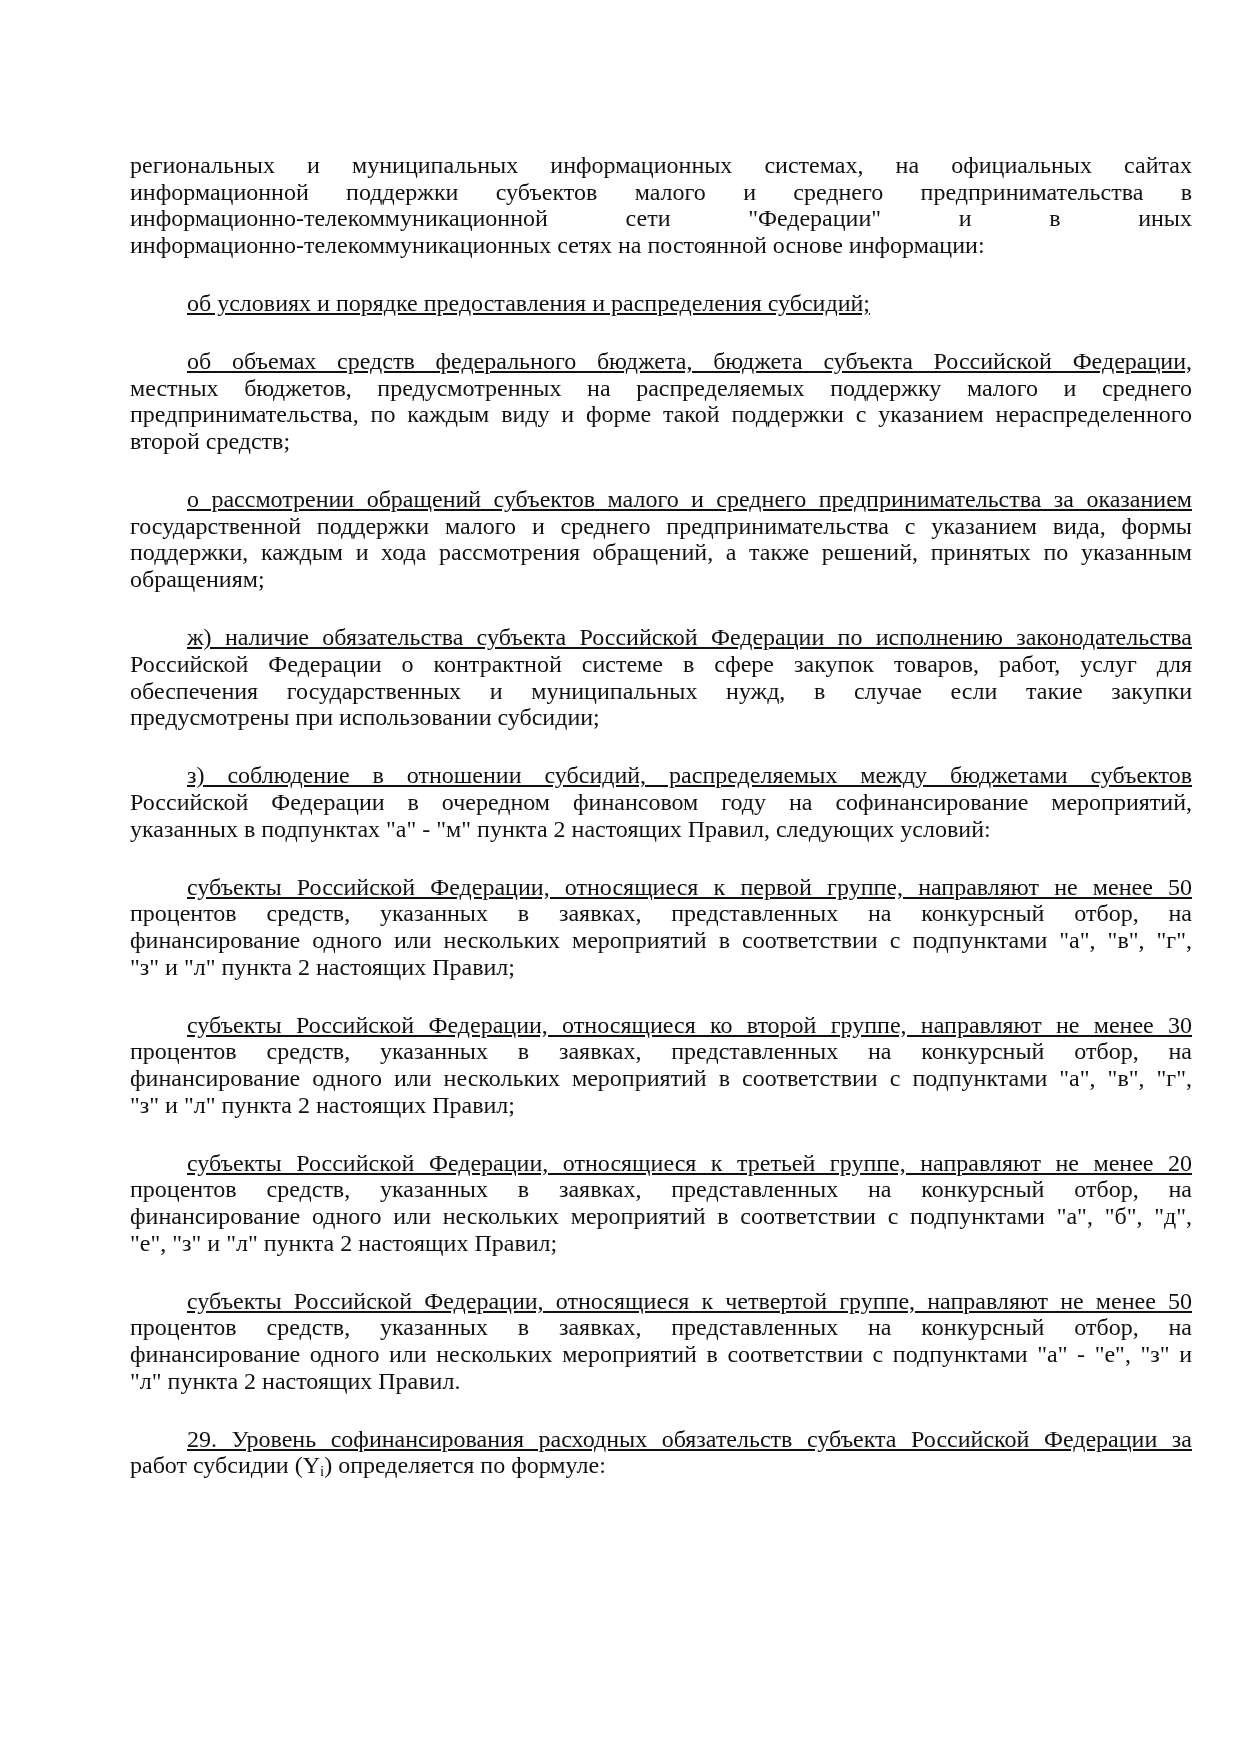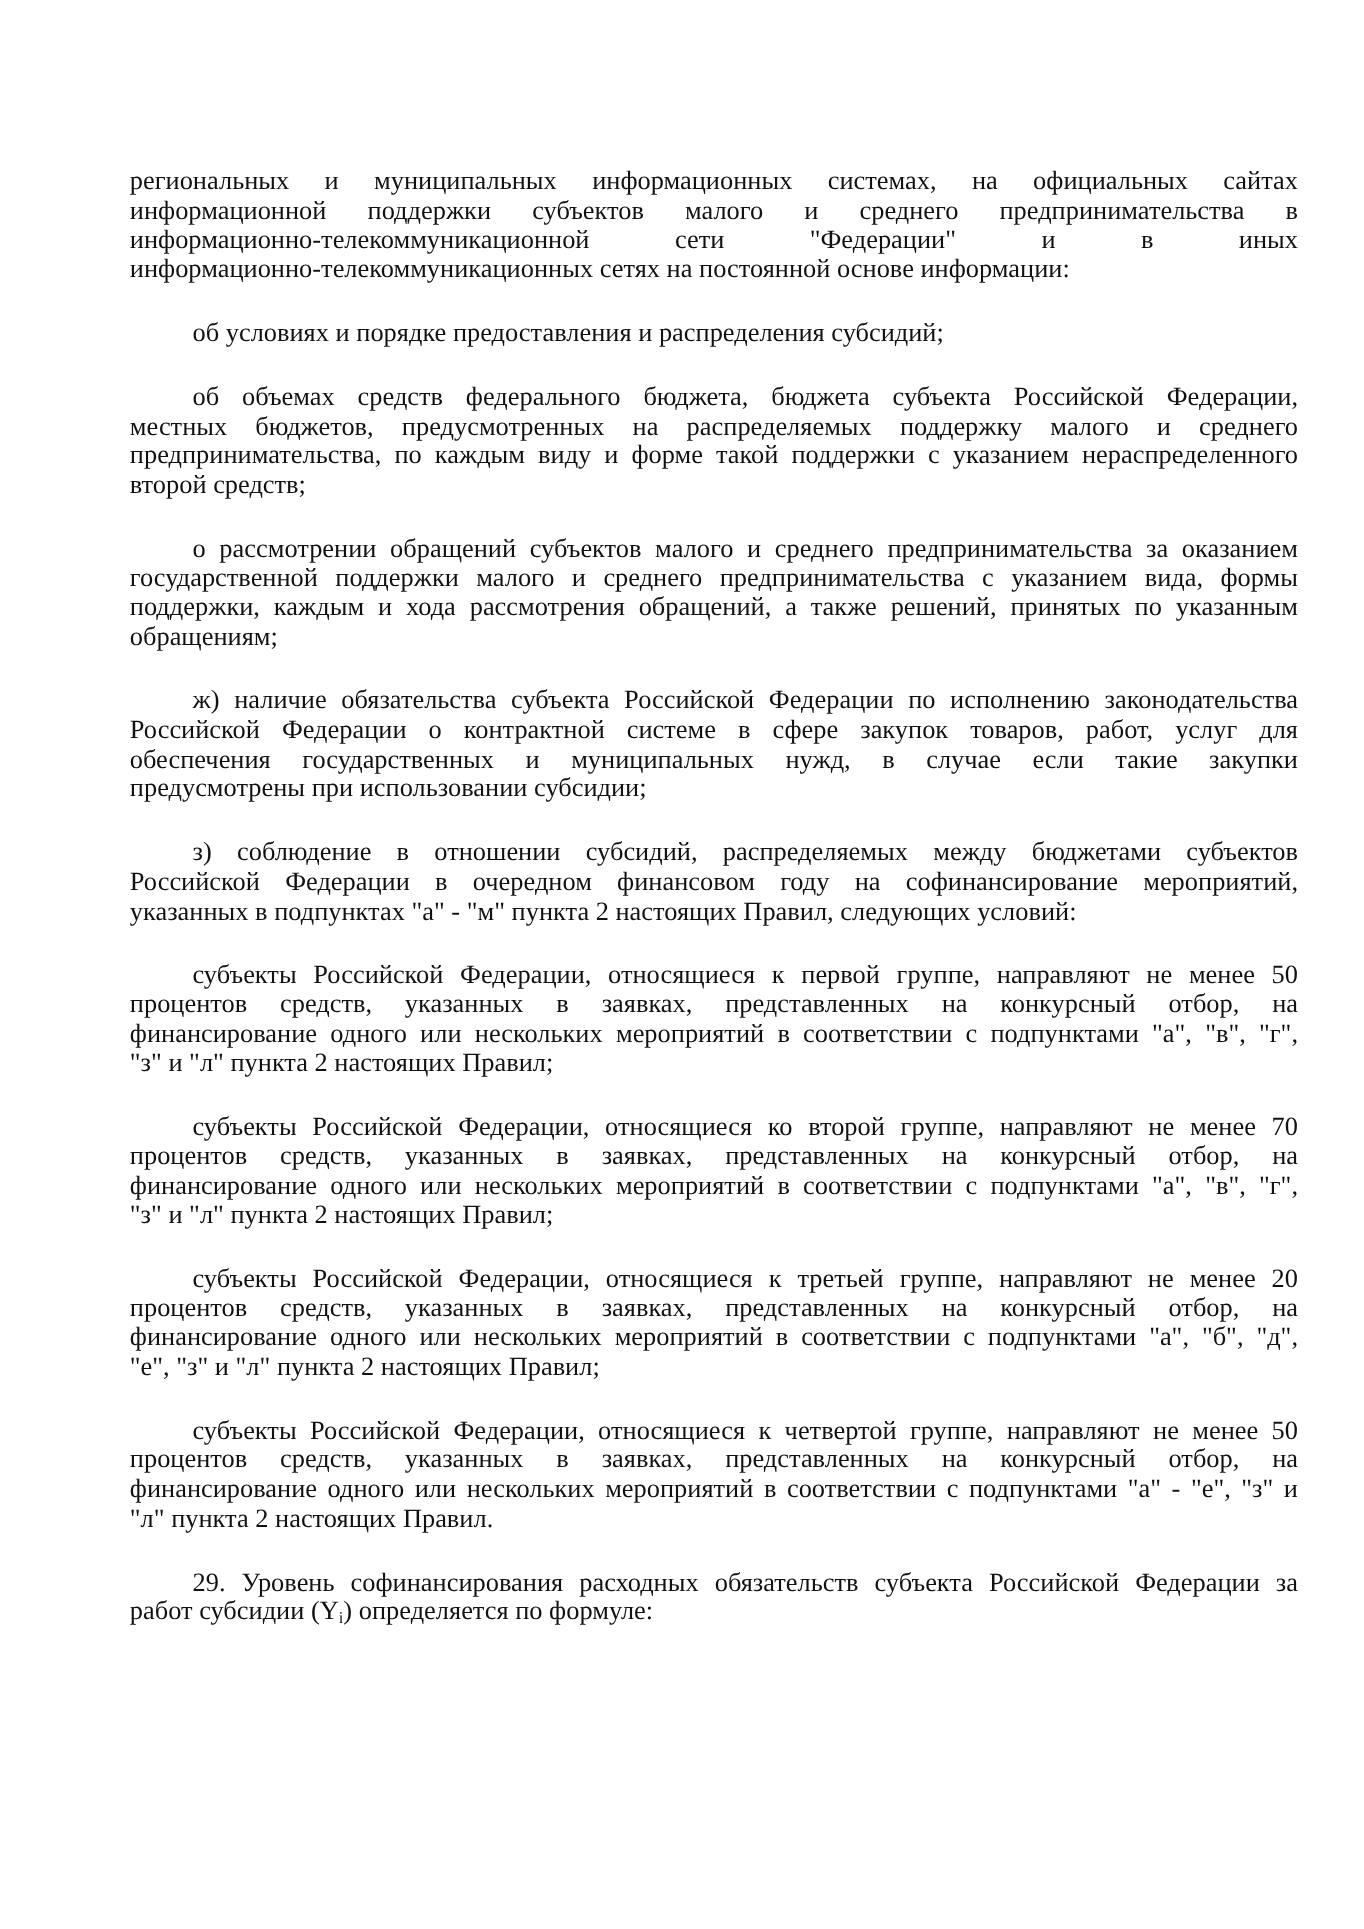--- a/index.html
+++ b/index.html
@@ -1,36 +1,36 @@
 <!DOCTYPE html>
 <html><head>
 <meta charset="utf-8">
 <style>
   html, body { margin: 0; padding: 0; background: #ffffff; }
   body { width: 1240px; height: 1754px; position: relative; overflow: hidden; }
   .page {
     position: absolute;
-    left: 118px;
+    left: 130px;
     top: 152px;
     width: 1062px;
     font-family: "Liberation Serif", "DejaVu Serif", serif;
     font-size: 24px;
     line-height: 26.7px;
     color: #111111;
   }
   .para { margin: 0 0 31.3px 0; }
   .line {
     display: block;
     white-space: nowrap;
     text-align: justify;
     text-align-last: justify;
     height: 26.7px;
   }
   .line.last { text-align: center; text-align-last: left; }
-  .line.indent { padding-left: 57px; }
+  .line.indent { padding-left: 57px; text-decoration: underline; }
   sub.idx { font-size: 15px; vertical-align: -3px; line-height: 0; }
 </style>
 </head>
 <body>
 
 <div class="page">
 
   <div class="para">
     <span class="line">региональных и муниципальных информационных системах, на официальных сайтах</span>
     <span class="line">информационной поддержки субъектов малого и среднего предпринимательства в</span>
@@ -70,21 +70,21 @@
   </div>
 
   <div class="para">
     <span class="line indent">субъекты Российской Федерации, относящиеся к первой группе, направляют не менее 50</span>
     <span class="line">процентов средств, указанных в заявках, представленных на конкурсный отбор, на</span>
     <span class="line">финансирование одного или нескольких мероприятий в соответствии с подпунктами "а", "в", "г",</span>
     <span class="line last">"з" и "л" пункта 2 настоящих Правил;</span>
   </div>
 
   <div class="para">
-    <span class="line indent">субъекты Российской Федерации, относящиеся ко второй группе, направляют не менее 70</span>
+    <span class="line indent">субъекты Российской Федерации, относящиеся ко второй группе, направляют не менее 30</span>
     <span class="line">процентов средств, указанных в заявках, представленных на конкурсный отбор, на</span>
     <span class="line">финансирование одного или нескольких мероприятий в соответствии с подпунктами "а", "в", "г",</span>
     <span class="line last">"з" и "л" пункта 2 настоящих Правил;</span>
   </div>
 
   <div class="para">
     <span class="line indent">субъекты Российской Федерации, относящиеся к третьей группе, направляют не менее 20</span>
     <span class="line">процентов средств, указанных в заявках, представленных на конкурсный отбор, на</span>
     <span class="line">финансирование одного или нескольких мероприятий в соответствии с подпунктами "а", "б", "д",</span>
     <span class="line last">"е", "з" и "л" пункта 2 настоящих Правил;</span>

